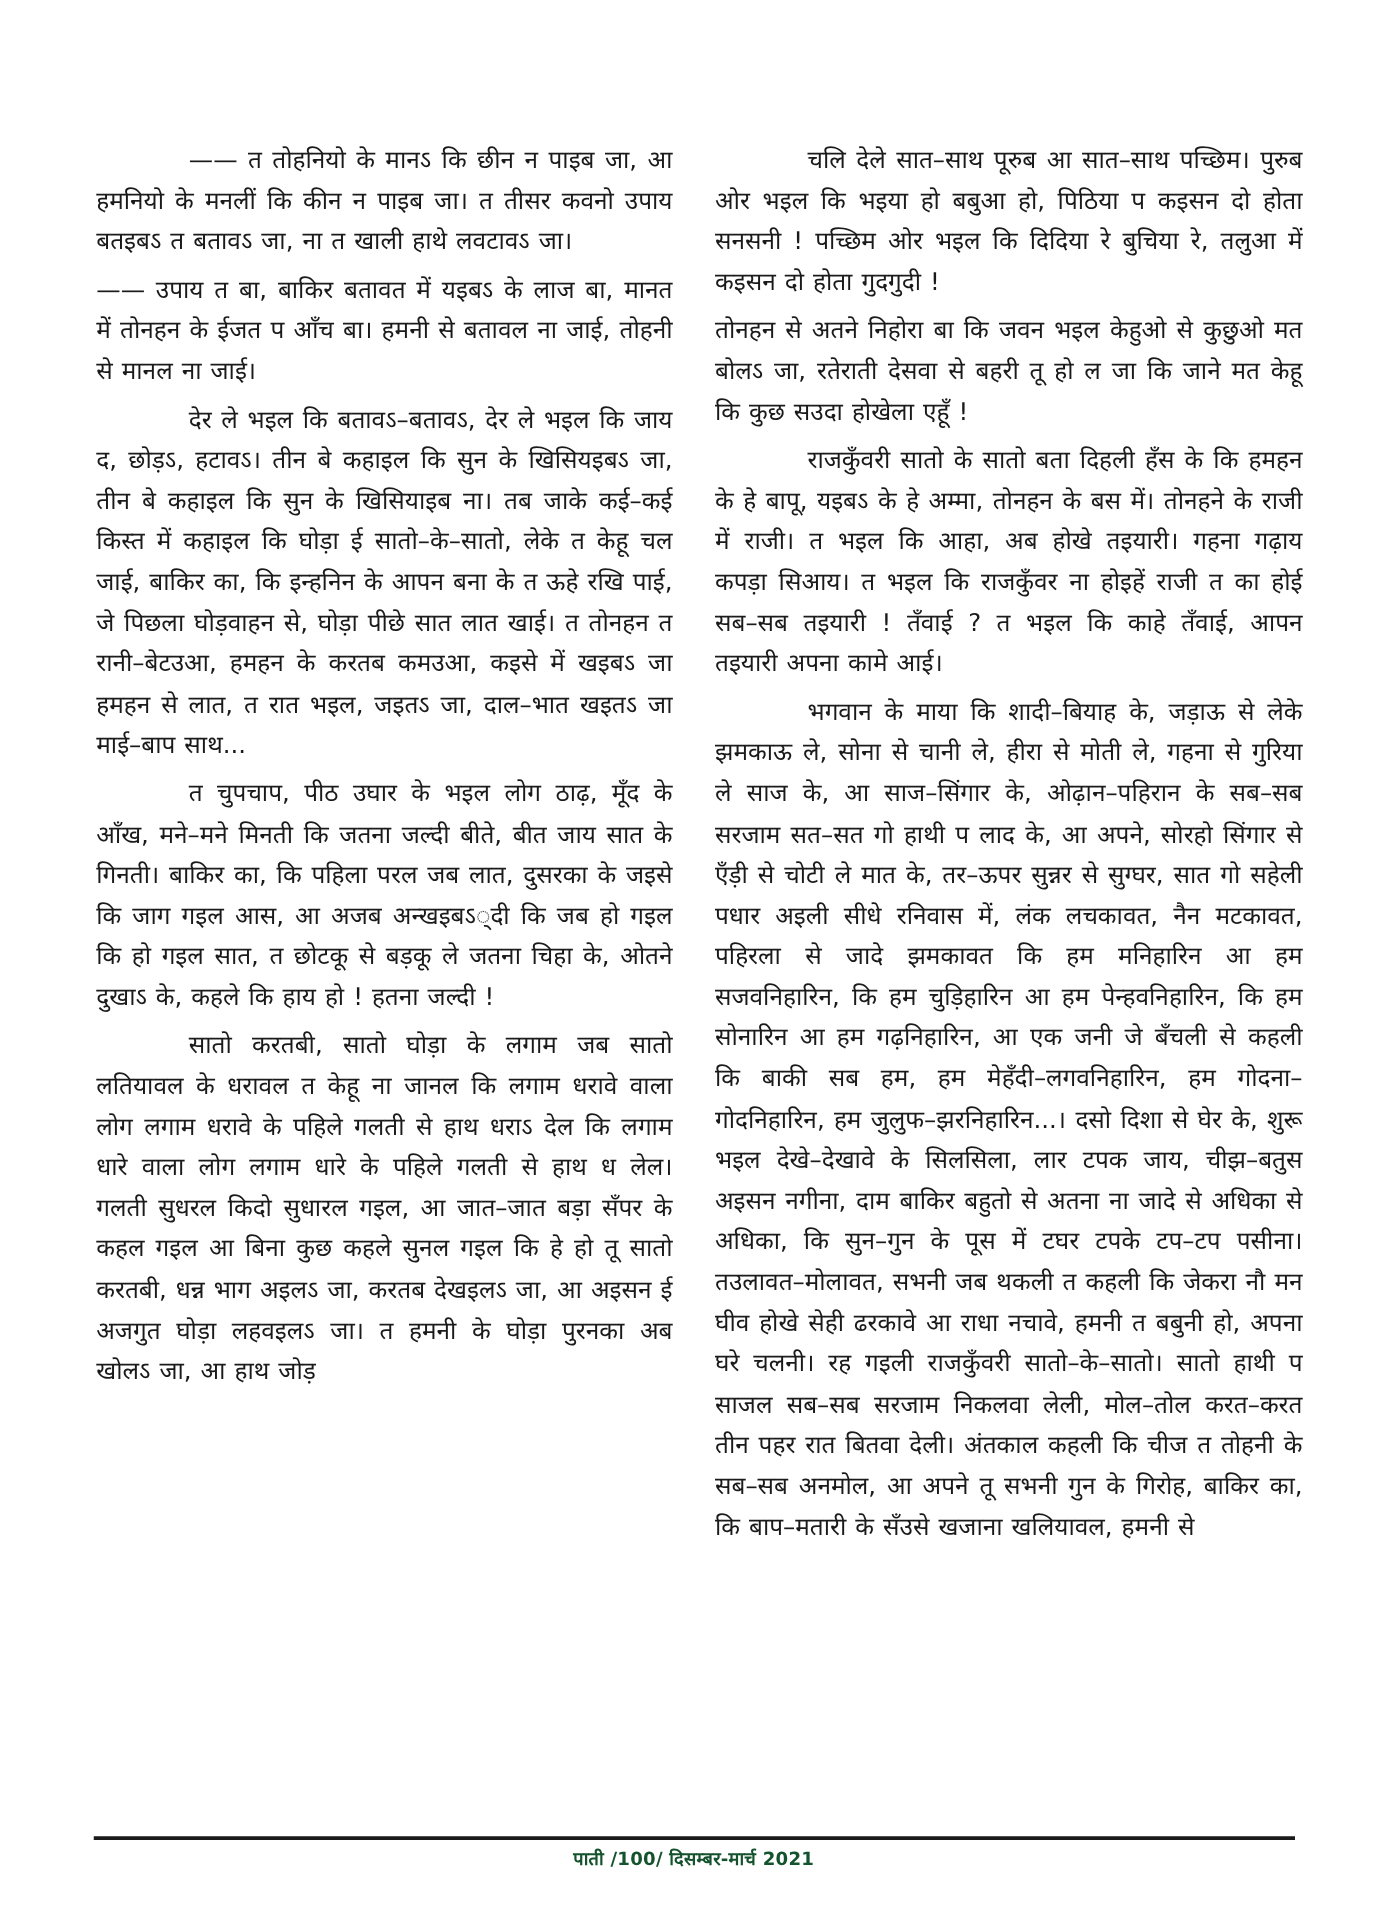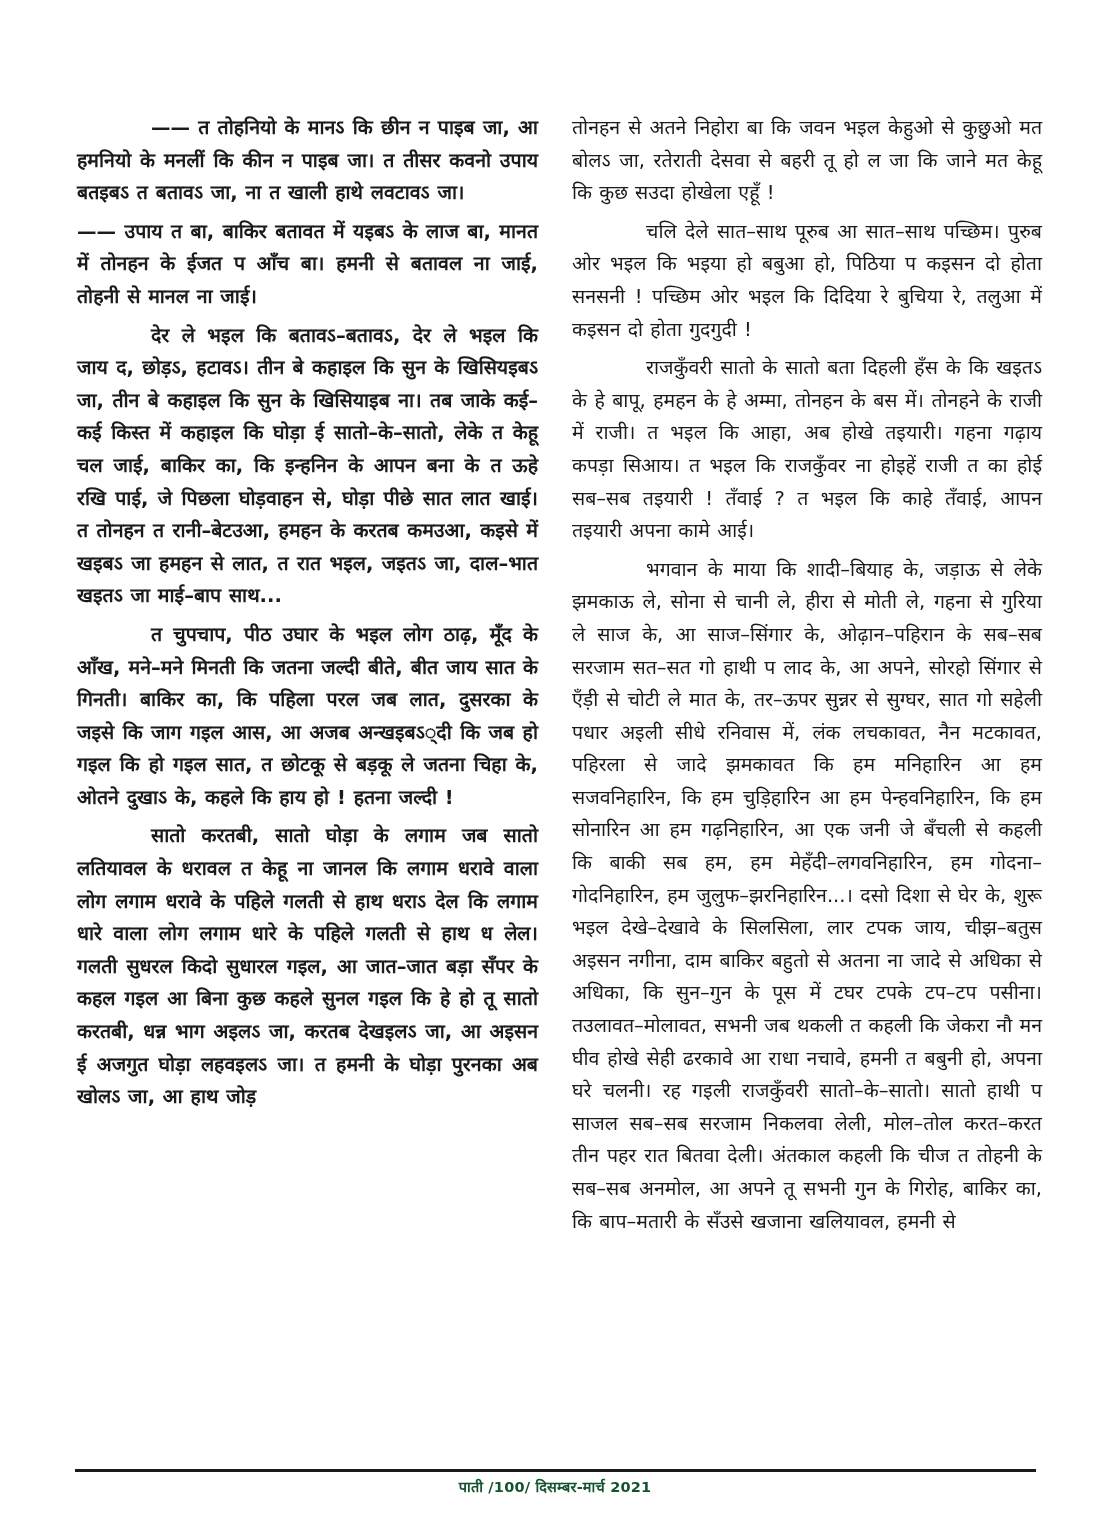--- a/index.html
+++ b/index.html
@@ -18,21 +18,21 @@
     }
     .column {
       position: absolute;
       top: 112px;
       font-size: 19.5px;
       line-height: 32.6px;
       text-align: justify;
       text-align-last: auto;
       word-spacing: 1px;
     }
-    .col-left { left: 77px; width: 461px; font-weight: bold; }
+    .col-left { left: 77px; width: 461px; }
     .col-right { left: 572px; width: 470px; }
     .para { margin: 0 0 6px 0; }
     .para.indent { text-indent: 74px; }
     .para.cont { text-indent: 0; }
     .footer-rule {
       position: absolute;
       left: 75px;
       top: 1469px;
       width: 961px;
       height: 3px;
@@ -58,22 +58,22 @@
 
   <div class="column col-left">
     <p class="para indent">—— त तोहनियो के मानऽ कि छीन न पाइब जा, आ हमनियो के मनलीं कि कीन न पाइब जा। त तीसर कवनो उपाय बतइबऽ त बतावऽ जा, ना त खाली हाथे लवटावऽ जा।</p>
     <p class="para cont">—— उपाय त बा, बाकिर बतावत में यइबऽ के लाज बा, मानत में तोनहन के ईजत प आँच बा। हमनी से बतावल ना जाई, तोहनी से मानल ना जाई।</p>
     <p class="para indent">देर ले भइल कि बतावऽ–बतावऽ, देर ले भइल कि जाय द, छोड़ऽ, हटावऽ। तीन बे कहाइल कि सुन के खिसियइबऽ जा, तीन बे कहाइल कि सुन के खिसियाइब ना। तब जाके कई–कई किस्त में कहाइल कि घोड़ा ई सातो–के–सातो, लेके त केहू चल जाई, बाकिर का, कि इन्हनिन के आपन बना के त ऊहे रखि पाई, जे पिछला घोड़वाहन से, घोड़ा पीछे सात लात खाई। त तोनहन त रानी–बेटउआ, हमहन के करतब कमउआ, कइसे में खइबऽ जा हमहन से लात, त रात भइल, जइतऽ जा, दाल–भात खइतऽ जा माई–बाप साथ...</p>
     <p class="para indent">त चुपचाप, पीठ उघार के भइल लोग ठाढ़, मूँद के आँख, मने–मने मिनती कि जतना जल्दी बीते, बीत जाय सात के गिनती। बाकिर का, कि पहिला परल जब लात, दुसरका के जइसे कि जाग गइल आस, आ अजब अन्खइबऽ्दी कि जब हो गइल कि हो गइल सात, त छोटकू से बड़कू ले जतना चिहा के, ओतने दुखाऽ के, कहले कि हाय हो ! हतना जल्दी !</p>
     <p class="para indent">सातो करतबी, सातो घोड़ा के लगाम जब सातो लतियावल के धरावल त  केहू ना जानल कि लगाम धरावे वाला लोग लगाम धरावे के पहिले गलती से हाथ धराऽ देल कि लगाम धारे वाला लोग लगाम धारे के पहिले गलती से हाथ ध लेल। गलती सुधरल किदो सुधारल गइल, आ जात–जात बड़ा सँपर के कहल गइल आ बिना कुछ कहले सुनल गइल कि हे हो तू सातो करतबी, धन्न भाग अइलऽ जा, करतब देखइलऽ जा, आ अइसन ई अजगुत घोड़ा लहवइलऽ जा। त हमनी के घोड़ा पुरनका अब खोलऽ जा, आ हाथ जोड़</p>
   </div>
 
   <div class="column col-right">
+    <p class="para indent">चलि देले सात–साथ पूरुब आ सात–साथ पच्छिम। पुरुब ओर भइल कि भइया हो बबुआ हो, पिठिया प कइसन दो होता सनसनी ! पच्छिम ओर भइल कि दिदिया रे बुचिया रे, तलुआ में कइसन दो होता गुदगुदी !</p>
     <p class="para cont">तोनहन से अतने निहोरा बा कि जवन भइल केहुओ से कुछुओ मत बोलऽ जा, रतेराती देसवा से बहरी तू हो ल जा कि जाने मत केहू कि कुछ सउदा होखेला एहूँ !</p>
-    <p class="para indent">चलि देले सात–साथ पूरुब आ सात–साथ पच्छिम। पुरुब ओर भइल कि भइया हो बबुआ हो, पिठिया प कइसन दो होता सनसनी ! पच्छिम ओर भइल कि दिदिया रे बुचिया रे, तलुआ में कइसन दो होता गुदगुदी !</p>
-    <p class="para indent">राजकुँवरी सातो के सातो बता दिहली हँस के कि खइतऽ के हे बापू, हमहन के हे अम्मा, तोनहन के बस में। तोनहने के राजी में राजी। त भइल कि आहा, अब होखे तइयारी। गहना गढ़ाय कपड़ा सिआय। त भइल कि राजकुँवर ना होइहें राजी त का होई सब–सब तइयारी ! तँवाई ? त भइल कि काहे तँवाई, आपन तइयारी अपना कामे आई।</p>
+    <p class="para indent">राजकुँवरी सातो के सातो बता दिहली हँस के कि हमहन के हे बापू, यइबऽ के हे अम्मा, तोनहन के बस में। तोनहने के राजी में राजी। त भइल कि आहा, अब होखे तइयारी। गहना गढ़ाय कपड़ा सिआय। त भइल कि राजकुँवर ना होइहें राजी त का होई सब–सब तइयारी ! तँवाई ? त भइल कि काहे तँवाई, आपन तइयारी अपना कामे आई।</p>
     <p class="para indent">भगवान के माया कि शादी–बियाह के, जड़ाऊ से लेके झमकाऊ ले, सोना से चानी ले, हीरा से मोती ले, गहना से गुरिया ले साज के, आ साज–सिंगार के, ओढ़ान–पहिरान के सब–सब सरजाम सत–सत गो हाथी प लाद के, आ अपने, सोरहो सिंगार से एँड़ी से चोटी ले मात के, तर–ऊपर सुन्नर से सुग्घर, सात गो सहेली पधार अइली सीधे रनिवास में, लंक लचकावत, नैन मटकावत, पहिरला से जादे झमकावत कि हम मनिहारिन आ हम सजवनिहारिन, कि हम चुड़िहारिन आ हम पेन्हवनिहारिन, कि हम सोनारिन आ हम गढ़निहारिन, आ एक जनी जे बँचली से कहली कि बाकी सब हम, हम मेहँदी–लगवनिहारिन, हम गोदना–गोदनिहारिन, हम जुलुफ–झरनिहारिन...। दसो दिशा से घेर के, शुरू भइल देखे–देखावे के सिलसिला, लार टपक जाय, चीझ–बतुस अइसन नगीना, दाम बाकिर बहुतो से अतना ना जादे से अधिका से अधिका, कि सुन–गुन के पूस में टघर टपके टप–टप पसीना। तउलावत–मोलावत, सभनी जब थकली त कहली कि जेकरा नौ मन घीव होखे सेही ढरकावे आ राधा नचावे, हमनी त बबुनी हो, अपना घरे चलनी। रह गइली राजकुँवरी सातो–के–सातो। सातो हाथी प साजल सब–सब सरजाम निकलवा लेली, मोल–तोल करत–करत तीन पहर रात बितवा देली। अंतकाल कहली कि चीज त तोहनी के सब–सब अनमोल, आ अपने तू सभनी गुन के गिरोह, बाकिर का, कि बाप–मतारी के सँउसे खजाना खलियावल, हमनी से</p>
   </div>
 
   <div class="footer-rule"></div>
   <div class="footer-text">पाती /100/ दिसम्बर-मार्च 2021</div>
 
 </div>
 
 </body></html>

